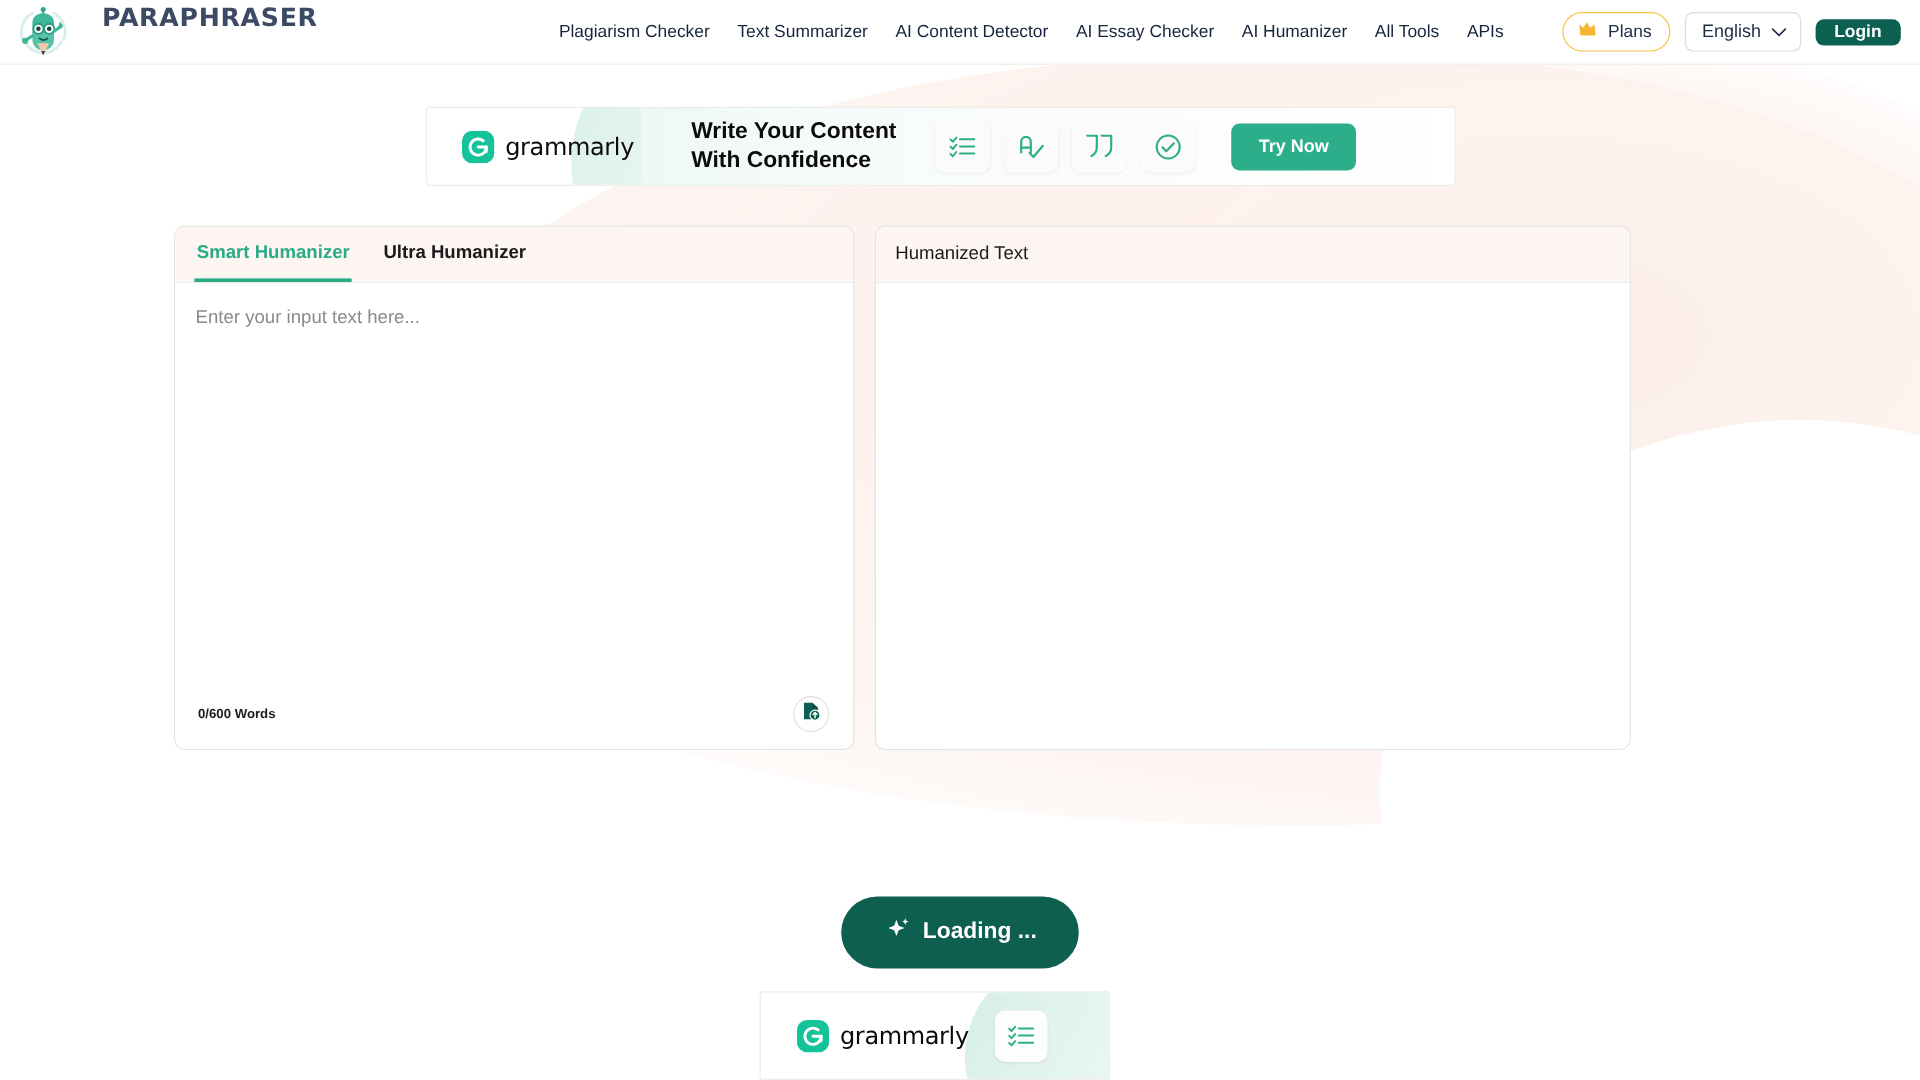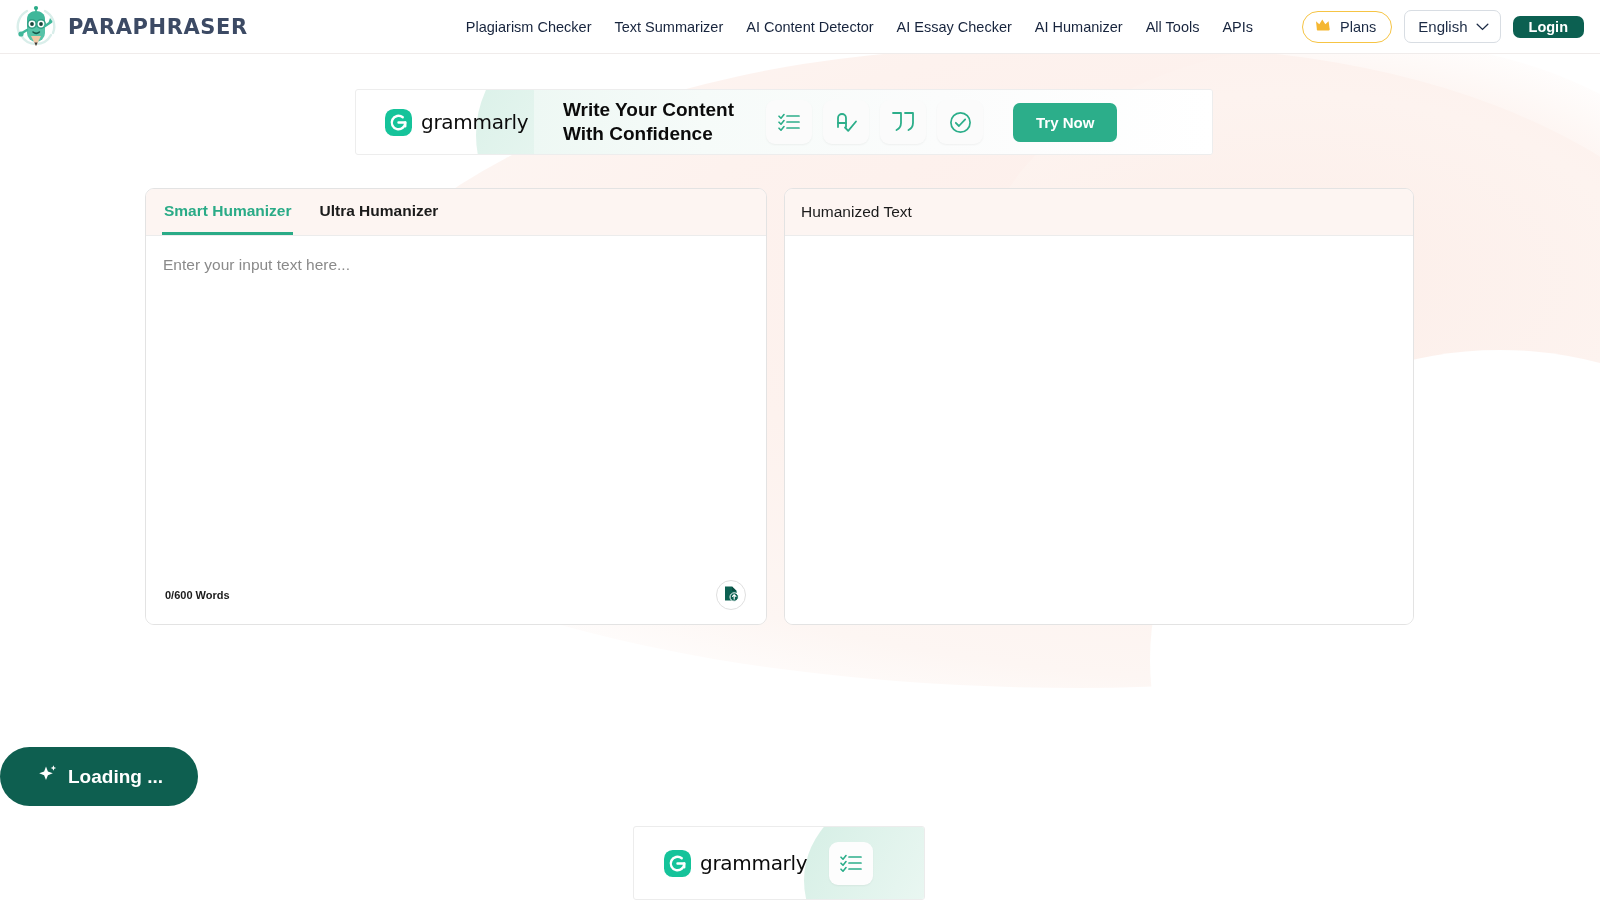--- a/index.html
+++ b/index.html
@@ -56,22 +56,21 @@
     height: 54px;
     width: 100%;
     background: #ffffff;
     border-bottom: 1px solid #f0eceb;
     display: flex;
     align-items: center;
     padding: 0 16px 0 12px;
   }
   .brand {
     display: flex;
-    align-items: center;
-    gap: 8px;
+    gap: 25px;
     flex: 0 0 auto;
   }
   .brand-mark { width: 48px; height: 48px; display: block; }
   .brand-name {
     font-size: 21px;
     font-weight: bold;
     letter-spacing: 0.6px;
     color: #3c4a64;
     font-family: "DejaVu Sans", sans-serif;
   }
@@ -161,21 +160,21 @@
     position: absolute;
     left: 178px; top: 0; right: 0; bottom: 0;
     background: linear-gradient(90deg, #eef8f4 0%, #f6fbf9 25%, #fbfcfc 60%, #ffffff 100%);
     z-index: 0;
   }
   .ad-inner { position: relative; z-index: 2; display: flex; align-items: center; width: 100%; height: 100%; }
   .gm-logo { display: flex; align-items: center; gap: 9px; padding-left: 29px; width: 178px; flex: 0 0 auto; }
   .gm-mark { width: 27px; height: 27px; display: block; }
   .gm-word { font-size: 20px; color: #0b0b0b; letter-spacing: -0.3px; font-family: "DejaVu Sans", sans-serif; }
   .ad-head {
-    margin-left: 29px;
+    margin-left: 42px;
     font-size: 19px;
     font-weight: bold;
     line-height: 1.28;
     color: #0b0b0b;
     font-family: "Liberation Sans", sans-serif;
     white-space: pre-line;
   }
   .ad-icons { display: flex; gap: 11px; margin-left: 32px; }
   .ad-icon-box {
     width: 46px; height: 44px;
@@ -208,21 +207,21 @@
     z-index: 3;
   }
   .panel {
     background: #ffffff;
     border: 1px solid #e3e3e3;
     border-radius: 9px;
     overflow: hidden;
     display: flex;
     flex-direction: column;
   }
-  .panel-left { width: 622px; height: 437px; }
+  .panel-left { width: 567px; height: 437px; }
   .panel-right { width: 630px; height: 437px; }
 
   .panel-head {
     height: 47px;
     background: #fdf5f2;
     border-bottom: 1px solid #ececec;
     display: flex;
     align-items: stretch;
     padding-left: 16px;
     flex: 0 0 auto;
@@ -285,21 +284,21 @@
     display: flex; align-items: center; justify-content: center;
     cursor: pointer;
   }
 
   
   .loading-wrap {
     position: absolute;
     left: 0; right: 0;
     top: 747px;
     display: flex;
-    justify-content: flex-start;
+    justify-content: center;
     z-index: 3;
   }
   .loading-btn {
     display: flex;
     align-items: center;
     gap: 9px;
     background: #0e5f50;
     color: #ffffff;
     border: none;
     border-radius: 999px;

